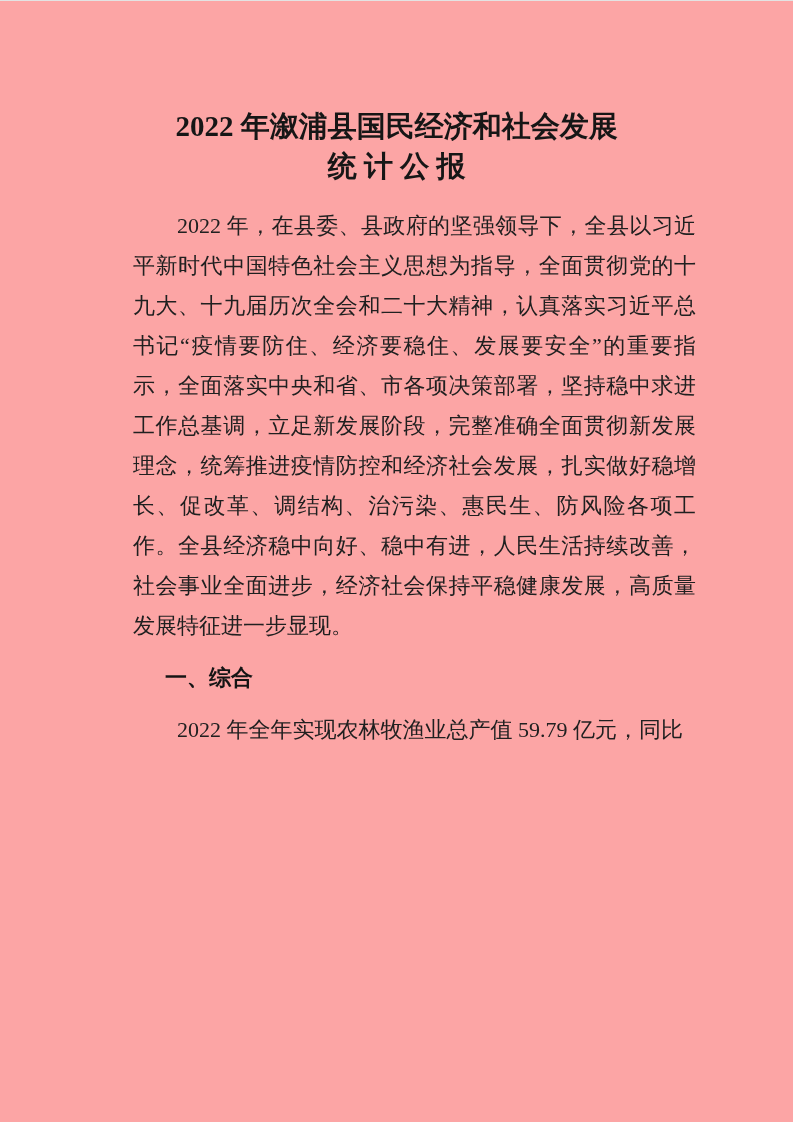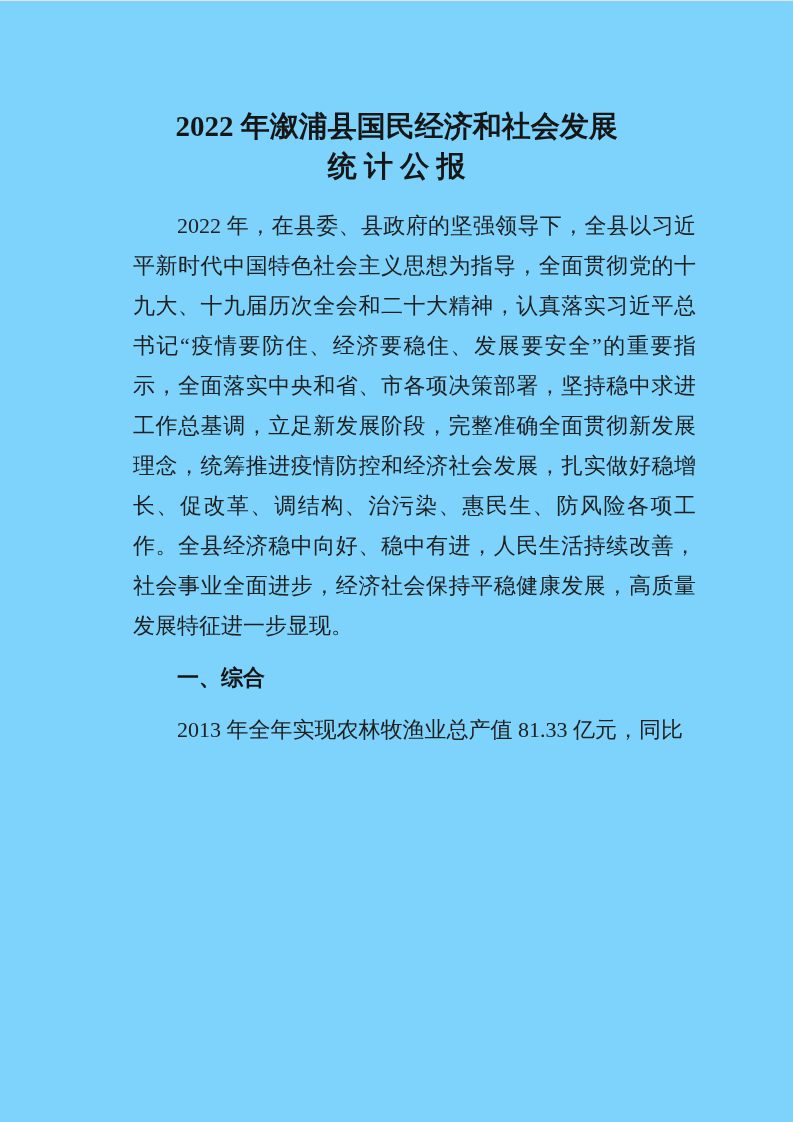--- a/index.html
+++ b/index.html
@@ -5,21 +5,21 @@
   html, body {
     margin: 0;
     padding: 0;
     background: #ffffff;
   }
   .page {
     position: relative;
     width: 793px;
     height: 1122px;
     margin: 0 auto;
-    background: #7dd3fc;
+    background: #fca5a5;
     box-sizing: border-box;
     border-top: 1px solid #e3e3e3;
     overflow: hidden;
     color: #1f1f1f;
   }
   .doc-title {
     margin: 105px 0 0 0;
     padding: 0;
     text-align: center;
     font-family: "Liberation Serif", "DejaVu Serif", serif;
@@ -38,21 +38,21 @@
     line-height: 40px;
     text-align: justify;
     color: #202020;
   }
   .para {
     margin: 12px;
     padding: 0;
     text-indent: 2em;
   }
   .sec-heading {
-    margin: 12px;
+    margin: 0;
     padding: 0;
     text-indent: 2em;
     font-family: "Liberation Sans", "DejaVu Sans", sans-serif;
     font-weight: bold;
     font-size: 22px;
     line-height: 40px;
     color: #141414;
   }
 </style>
 </head>
@@ -64,15 +64,15 @@
     <span class="title-line">统 计 公 报</span>
   </h1>
 
   <div class="doc-body">
     <p class="para">2022 年，在县委、县政府的坚强领导下，全县以习近平新时代中国特色社会主义思想为指导，全面贯彻党的十九大、十九届历次全会和二十大精神，认真落实习近平总书记“疫情要防住、经济要稳住、发展要安全”的重要指示，全面落实中央和省、市各项决策部署，坚持稳中求进工作总基调，立足新发展阶段，完整准确全面贯彻新发展理念，统筹推进疫情防控和经济社会发展，扎实做好稳增长、促改革、调结构、治污染、惠民生、防风险各项工作。全县经济稳中向好、稳中有进，人民生活持续改善，社会事业全面进步，经济社会保持平稳健康发展，高质量发展特征进一步显现。</p>
 
     <h2 class="sec-heading">一、综合</h2>
 
 
 
-    <p class="para">2013 年全年实现农林牧渔业总产值 81.33 亿元，同比</p>
+    <p class="para">2022 年全年实现农林牧渔业总产值 59.79 亿元，同比</p>
   </div>
 </div>
 
 </body></html>

